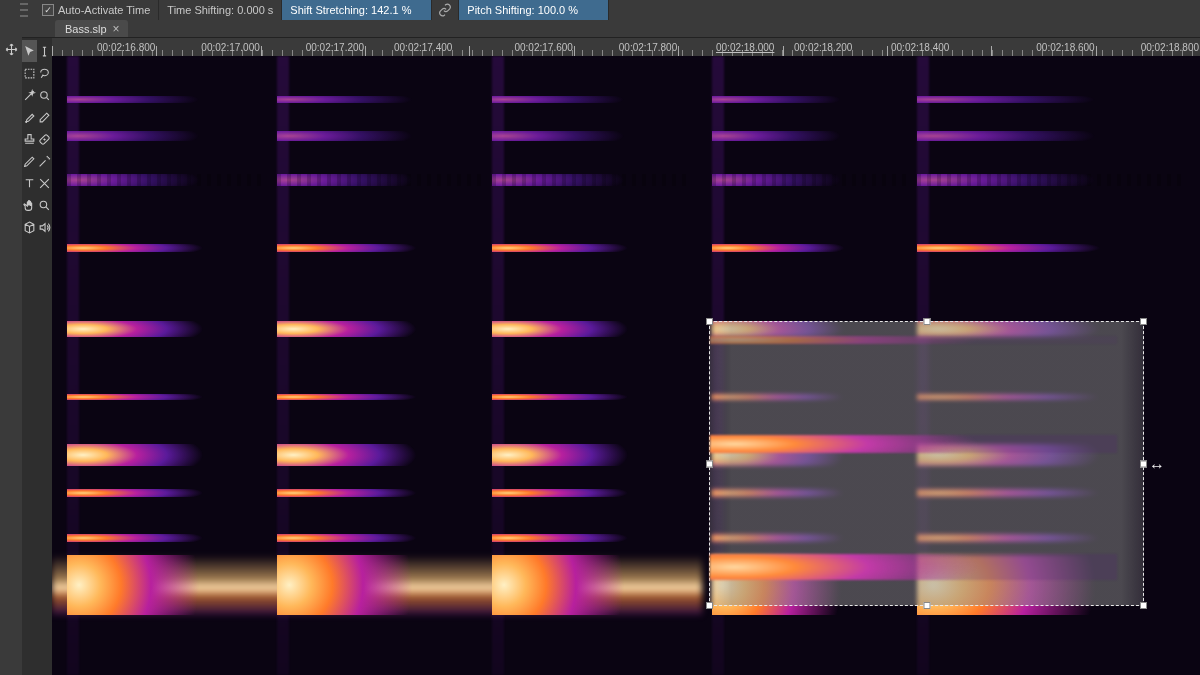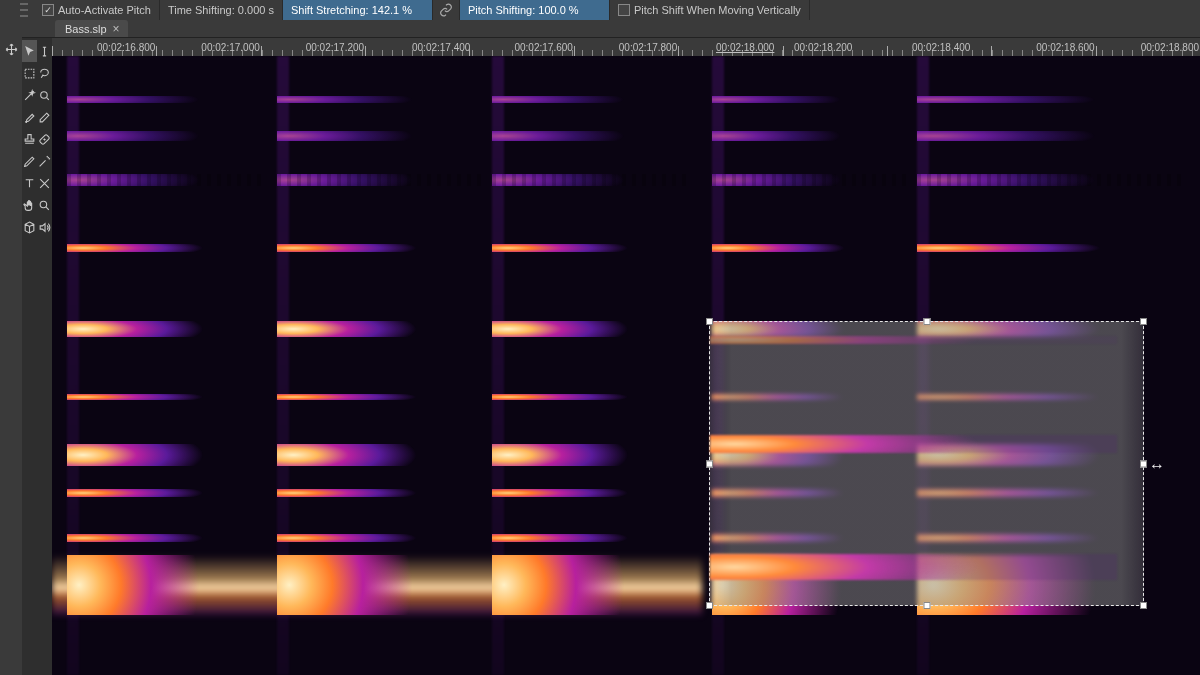--- a/index.html
+++ b/index.html
@@ -204,45 +204,41 @@
 <body>
 
 <div class="topbar">
   <div class="grip">
       <span></span>
       <span></span>
       <span></span>
     </div>
   <div class="item">
     <span class="chk checked"></span>
-    <span>Auto-Activate Pitch</span>
+    <span>Auto-Activate Time</span>
   </div>
   <div class="item">
     <span>Time Shifting:</span>&nbsp;
     <span>0.000 s</span>
   </div>
   <div class="item blue" style="min-width:150px">
     <span>Shift Stretching:</span>&nbsp;
     <span>142.1 %</span>
   </div>
   <div class="item" style="padding:0 4px">
     <span class="link-icon">
       <svg viewBox="0 0 24 24" width="14" height="14" fill="none" stroke="currentColor" stroke-width="2">
           <path d="M10 13a5 5 0 0 0 7 0l3-3a5 5 0 0 0-7-7l-1 1"></path>
           <path d="M14 11a5 5 0 0 0-7 0l-3 3a5 5 0 0 0 7 7l1-1"></path>
         </svg>
     </span>
   </div>
   <div class="item blue" style="min-width:150px">
     <span>Pitch Shifting:</span>&nbsp;
     <span>100.0 %</span>
-  </div>
-  <div class="item">
-    <span class="chk"></span>
-    <span>Pitch Shift When Moving Vertically</span>
   </div>
 </div>
 
 <div class="tabrow">
   <div class="tab">
     <span>Bass.slp</span>
     <span class="close">×</span>
   </div>
 </div>
 
@@ -352,31 +348,31 @@
 
 <div class="ruler">
   <div class="ticks"></div>
 <div class="major" style="left: 0px;"></div>
     <div class="label" style="left: 3px;">00:02:16.800</div>
     <div class="major" style="left: 104.364px;"></div>
     <div class="label" style="left: 107.364px;">00:02:17.000</div>
     <div class="major" style="left: 208.727px;"></div>
     <div class="label" style="left: 211.727px;">00:02:17.200</div>
     <div class="major" style="left: 313.091px;"></div>
-    <div class="label" style="left: 318px;">00:02:17.400</div>
+    <div class="label" style="left: 300px;">00:02:17.400</div>
     <div class="major" style="left: 417.455px;"></div>
     <div class="label" style="left: 420.455px;">00:02:17.600</div>
     <div class="major" style="left: 521.818px;"></div>
     <div class="label" style="left: 524.818px;">00:02:17.800</div>
     <div class="major" style="left: 626.182px;"></div>
     <div class="label" style="left: 622px; text-decoration: underline;">00:02:18.000</div>
     <div class="major" style="left: 730.545px;"></div>
     <div class="label" style="left: 700px;">00:02:18.200</div>
     <div class="major" style="left: 834.909px;"></div>
-    <div class="label" style="left: 818px; margin-top: 38px;">00:02:18.400</div>
+    <div class="label" style="left: 797px; margin-top: 38px;">00:02:18.400</div>
     <div class="major" style="left: 939.273px;"></div>
     <div class="label" style="left: 942.273px;">00:02:18.600</div>
     <div class="major" style="left: 1043.64px;"></div>
     <div class="label" style="left: 1046.64px; text-align: center;">00:02:18.800</div>
   </div>
 
 <div class="viewport" id="viewport">
     <div class="onset" style="--x: 865px;"></div>
     <div class="onset" style="--x: 660px;"></div>
     <div class="onset" style="--x: 440px;"></div>

